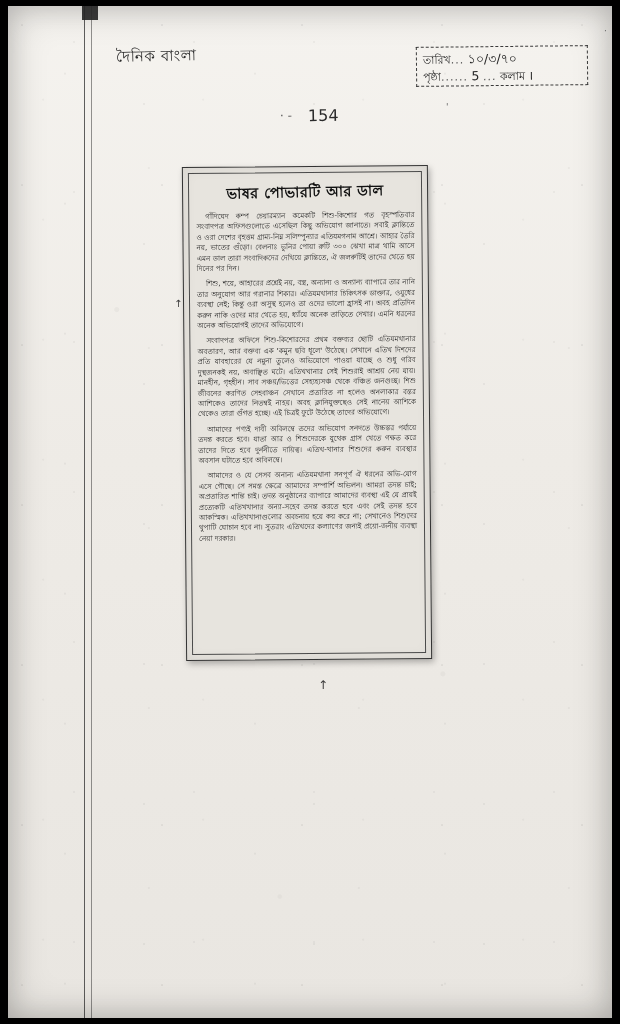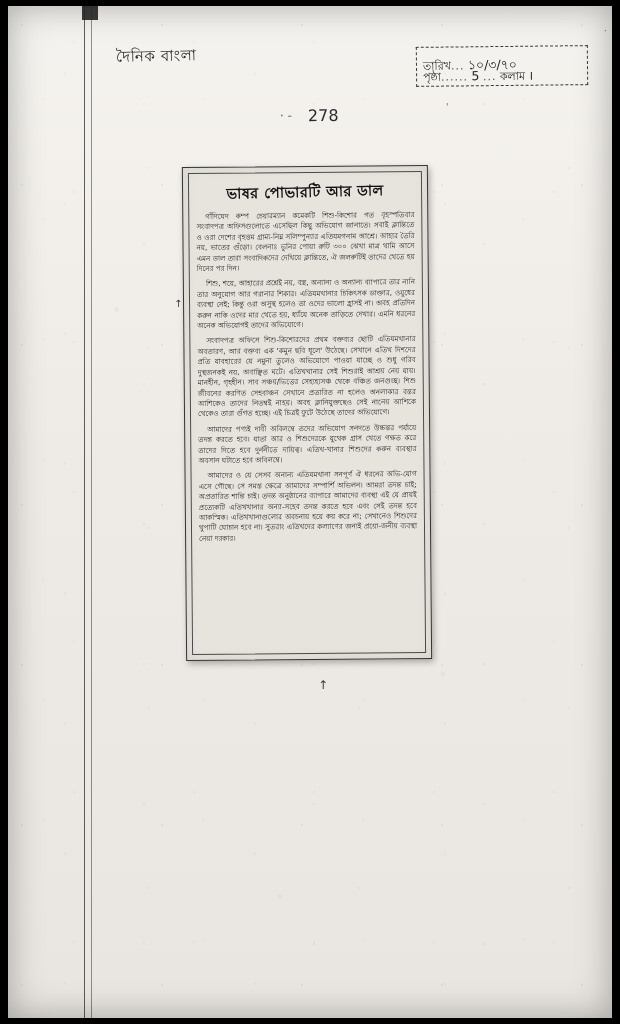--- a/index.html
+++ b/index.html
@@ -95,21 +95,21 @@
     transform: rotate(-0.6deg);
   }
   .stamp .row {
     position: absolute;
     left: 6px;
     font-family: "DejaVu Sans", sans-serif;
     font-size: 11px;
     color: #242424;
     white-space: nowrap;
   }
-  .stamp .row.r1 { top: 9px; }
+  .stamp .row.r1 { top: 3px; }
   .stamp .row.r2 { top: 20px; }
   .stamp .dots { letter-spacing: 1px; color:#555; }
   .stamp .val { font-size: 12.5px; }
 
   
   .pageno {
     position: absolute;
     left: 300px;
     top: 100px;
     font-family: "DejaVu Sans", sans-serif;
@@ -213,21 +213,21 @@
       <span>পৃষ্ঠা</span><span class="dots">......</span>
       <span class="val">5</span>
       <span class="dots">...</span>
       <span>কলাম</span>
       <span class="val">।</span>
     </div>
   </div>
 
   <div class="pageno">
     <span class="tick">· -</span>
-    <span>278</span>
+    <span>154</span>
   </div>
 
   <div class="clipping">
     <div class="inner">
       <div class="headline">ভাষর পোভারটি আর ডাল</div>
       <div class="body-text">
         <p>গাঁদিঘেদ কম্প চেয়ারম্যান কমেকটি শিশু-কিশোর গত বৃহস্পতিবার সংবাদপত্র অফিসগুলোতে এসেছিল কিছু অভিযোগ জানাতে। সবাই ক্লান্তিতে ও ওরা দেশের বৃহত্তম গ্রাম্য-নিম্ন সলিম্পুন্যার এতিযমগনাম আশ্রে। আহার তৈরি নয়, ভাতের গুঁড়ো। বেলনাঃ ভুনির পোয়া রুটি ৩০০ ঝেখা মাত্র থামি আসে এমন ডাল তারা সংবাদিকদের দেখিয়ে ক্লান্তিতে, ঐ জলরুটিই তাদের থেতে হয় দিনের পর দিন।</p>
         <p>শিশু, শয়ে, আহারের প্রশ্নেই নয়, বস্ত্র, অন্যান্য ও অন্যান্য ব্যাপারে তার নানি তার অনুযোগ আর গরানার শিকার। এতিযমখানার চিকিৎসক ডাক্তার, ওযুধের ব্যবস্থা নেই; কিন্তু ওরা অসুস্থ হলেও তা ওদের ভালো হ্রাসই না। অবহ প্রতিদিন করুন নাকি ওদের মার থেতে হয়, ধ্যাঁযে অনেক তাড়িতে দেখার। এমনি ধরনের অনেক অভিযোগই তাদের অভিযোগে।</p>
         <p>সংবাদপত্র অফিসে শিশু-কিশোরদের প্রথম বক্তব্যর ছোটি এতিযমখানার অবতারণ, আর বক্তব্য এক 'কমুন ছবি ধূলে' উঠেছে। সেখানে এতিখ দিশদের প্রতি যাবহারের যে নমুনা তুলেও অভিযোগে পাওয়া যাচ্ছে ও শুধু গরিব দুস্থজনকই নয়, অবাঞ্ছিত ঘটে। এতিখখানার সেই শিশুরাই আশ্রয় নেয় যায়। মানহীন, গৃহহীন। সাব সঞ্চয়/ভিত্তের সেহ্যহ্যসঞ্চ থেকে বঞ্চিত জনগুচ্ছ। শিশু জীবনের করণিত সেহবাঞ্চন সেখানে প্রতারিত না হলেও অনলাকার বস্তর আশিকেও তাদের নিতম্বই নাহয়। অবহ ক্লানিযুক্তছেও সেই নানেয় আশিকে থেকেও তারা গুঁগত হচ্ছে। এই চিত্রই ফুটে উঠেছে তাদের অভিযোগে।</p>
         <p>আমাদের পণ্যই দাবী অবিলম্বে তদের অভিযোগ সনদতে উচ্চস্তর পর্যায়ে তদন্ত করতে হবে। যাতা আর ও শিশুদেরকে যুথেক গ্রাস থেতে গক্ষত করে তাদের দিতে হবে দুর্ননীতে দায়িত্ব। এতিখ-খানার শিশুদের করুন ব্যবস্থার অবসান ঘটাতে হবে অবিলম্বে।</p>

